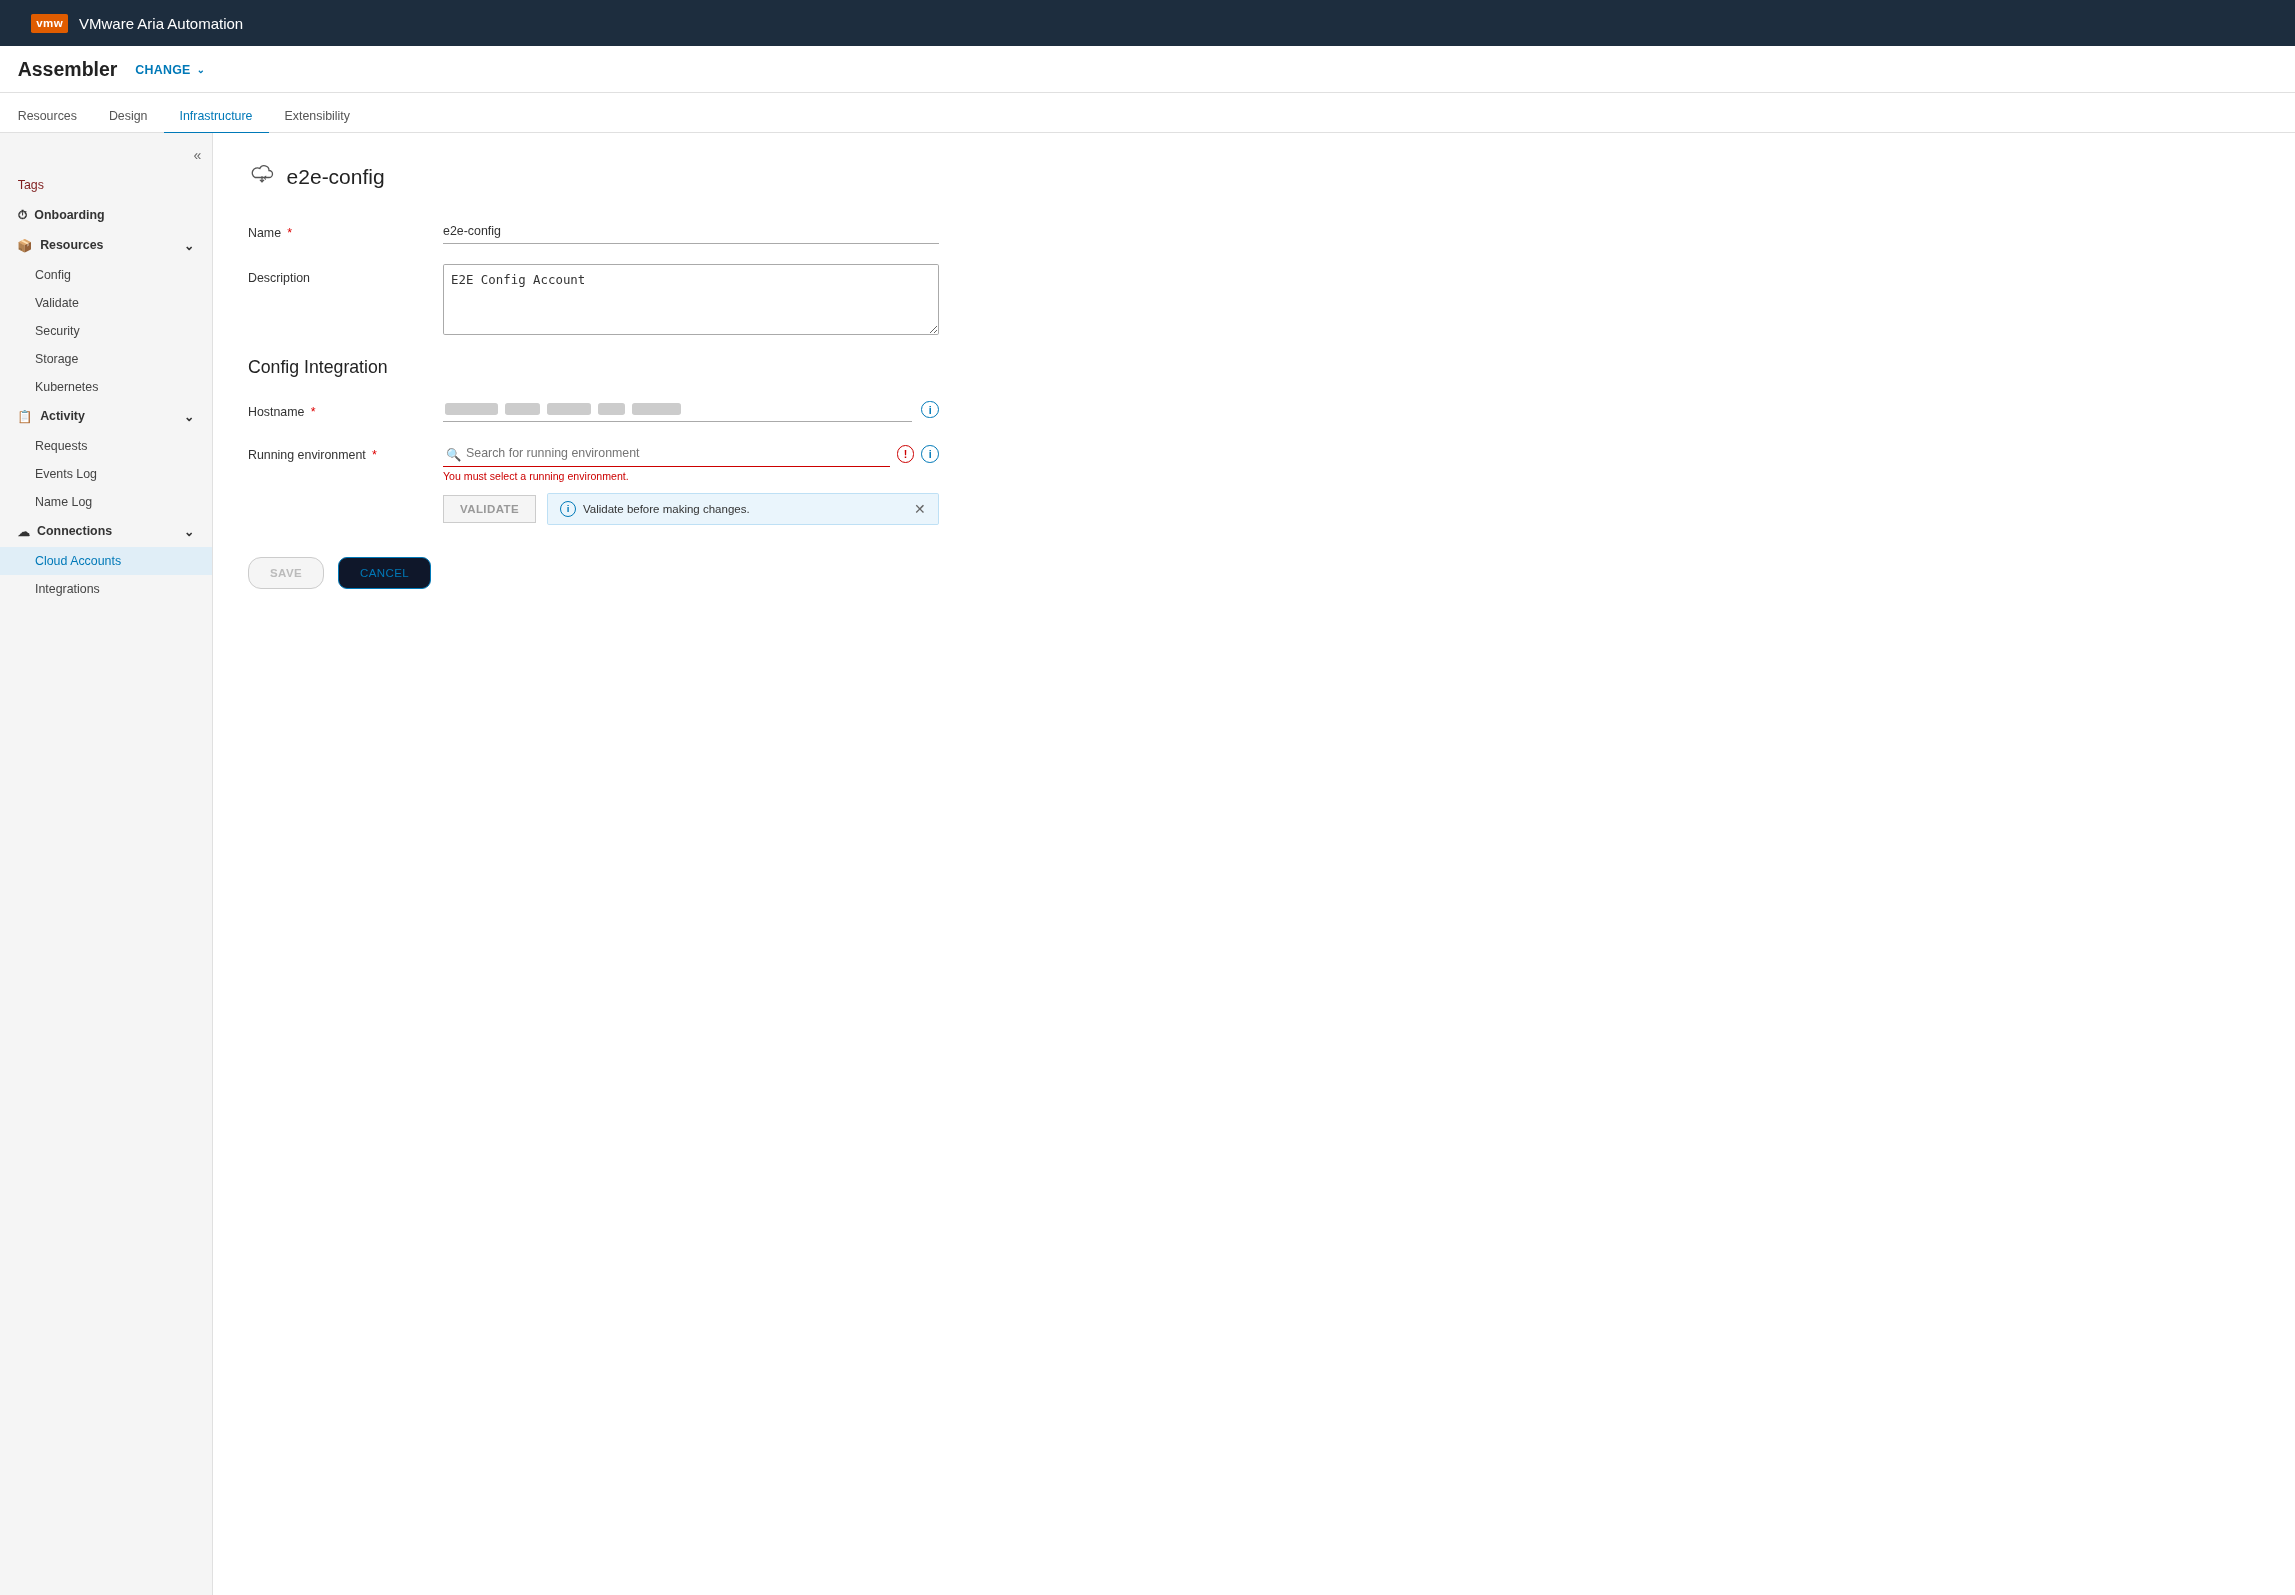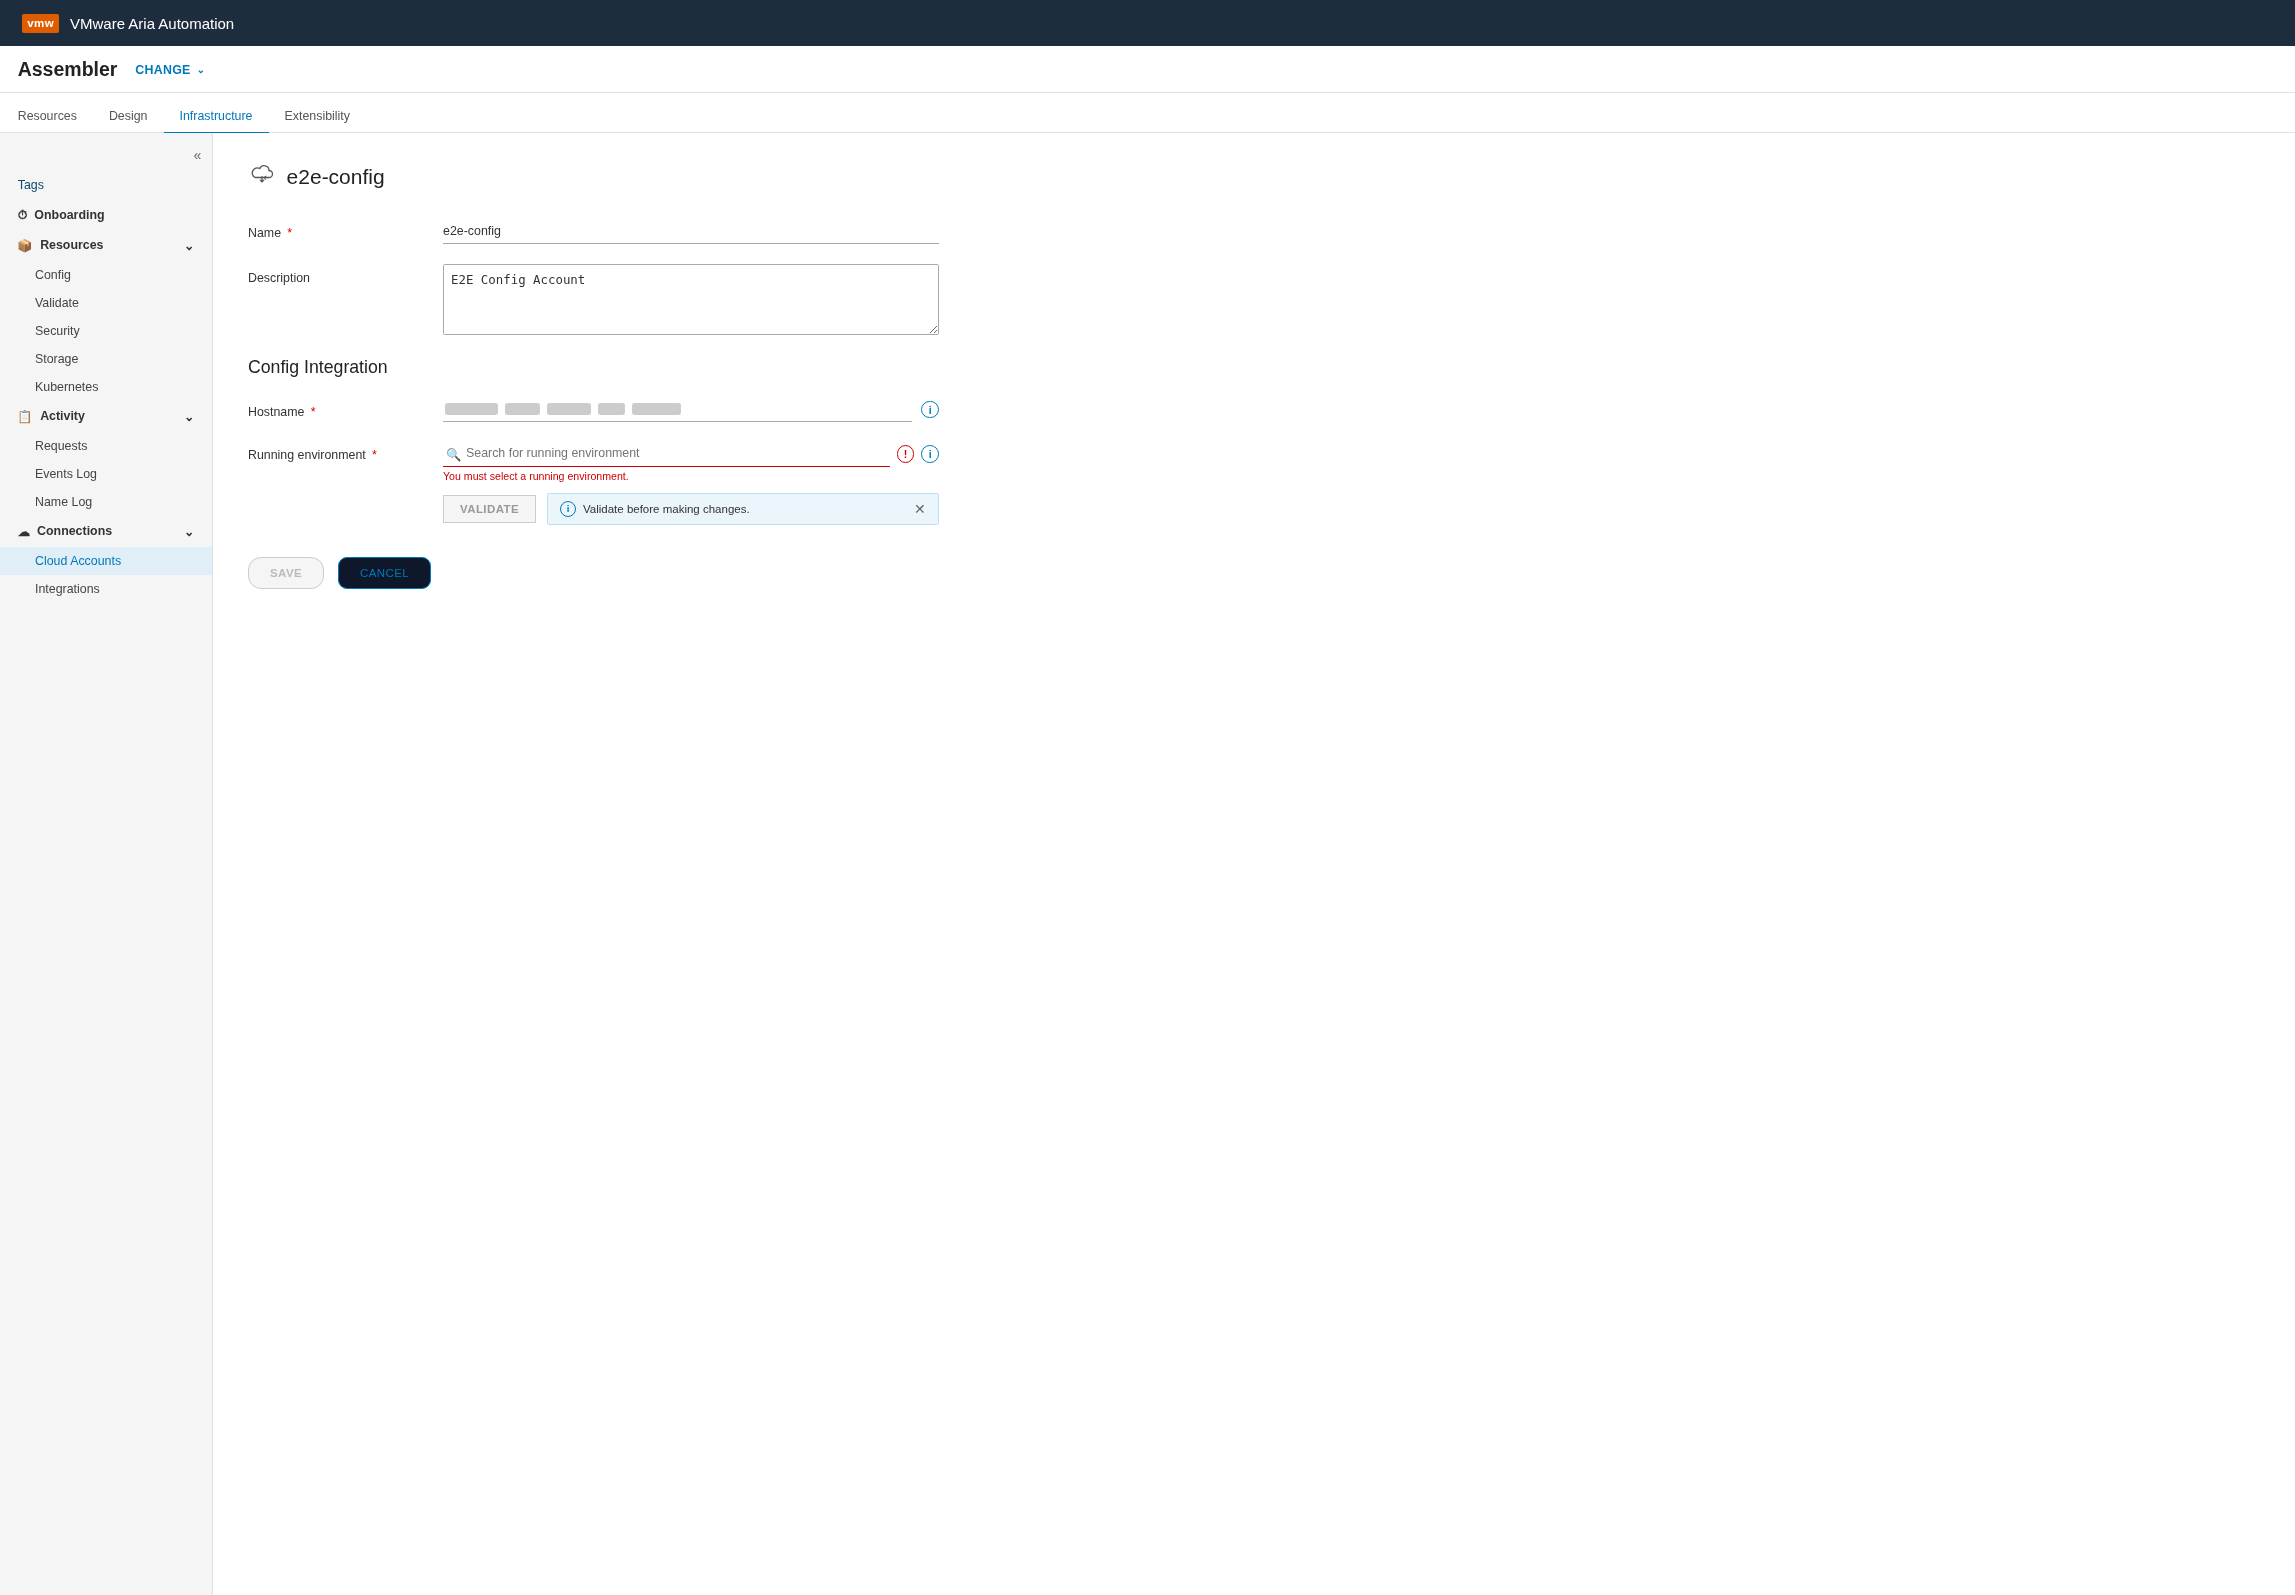--- a/index.html
+++ b/index.html
@@ -3,21 +3,21 @@
   <meta charset="utf-8">
   <style>
     * { box-sizing: border-box; margin: 0; padding: 0; }
     body { font-family: -apple-system, BlinkMacSystemFont, 'Segoe UI', Arial, sans-serif; font-size: 12.4px; color: #333; background: #fff; }
 
     
     .top-bar {
       background: #1d2d3e;
       display: flex;
       align-items: center;
-      padding: 0 22px;
+      padding: 0 31px;
       height: 46px;
     }
     .vmw-logo {
       background: #e05c00;
       color: #fff;
       font-weight: bold;
       font-size: 11.5px;
       padding: 3.5px 5.3px;
       border-radius: 1.8px;
       margin-right: 10.6px;
@@ -107,21 +107,21 @@
       padding: 7px 10.6px 7px 0;
     }
     .collapse-icon {
       cursor: pointer;
       color: #666;
       font-size: 14px;
     }
     .sidebar-item {
       padding: 8px 17.7px;
       font-size: 12.4px;
-      color: #0c4a6e;
+      color: #7f1d1d;
       cursor: pointer;
       display: flex;
       align-items: center;
       gap: 7px;
     }
     .sidebar-group-header {
       padding: 8px 17.7px;
       font-size: 12.4px;
       font-weight: 600;
       color: #333;

